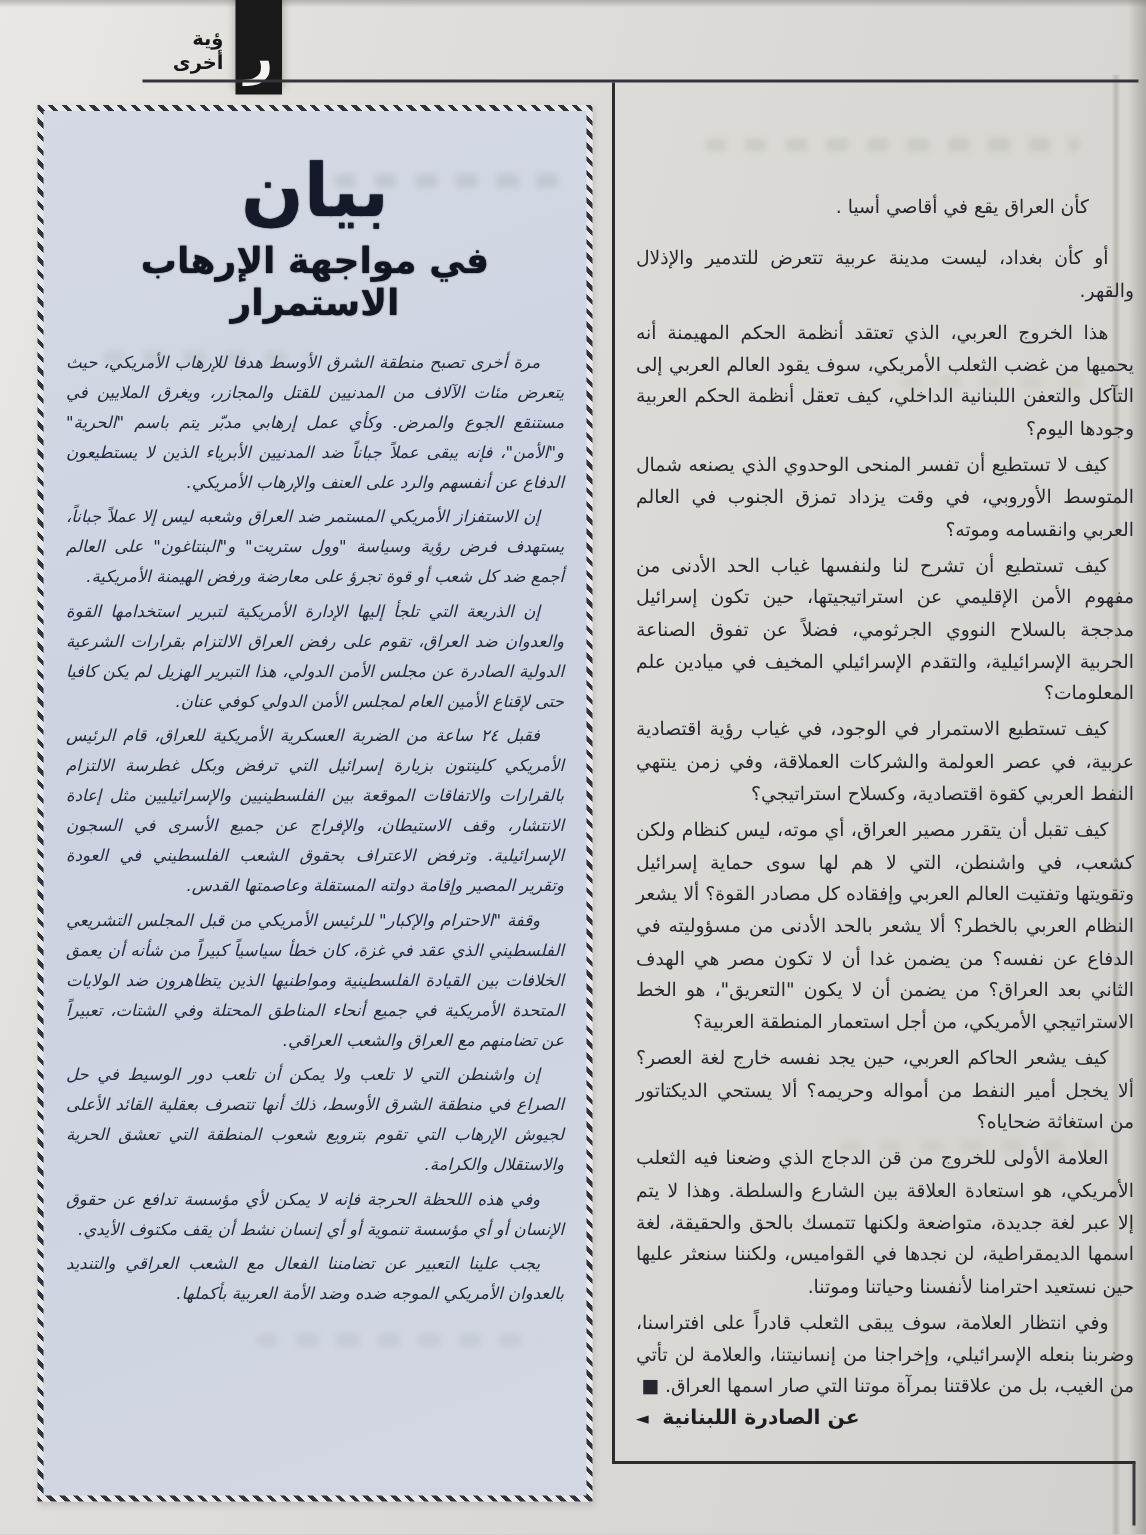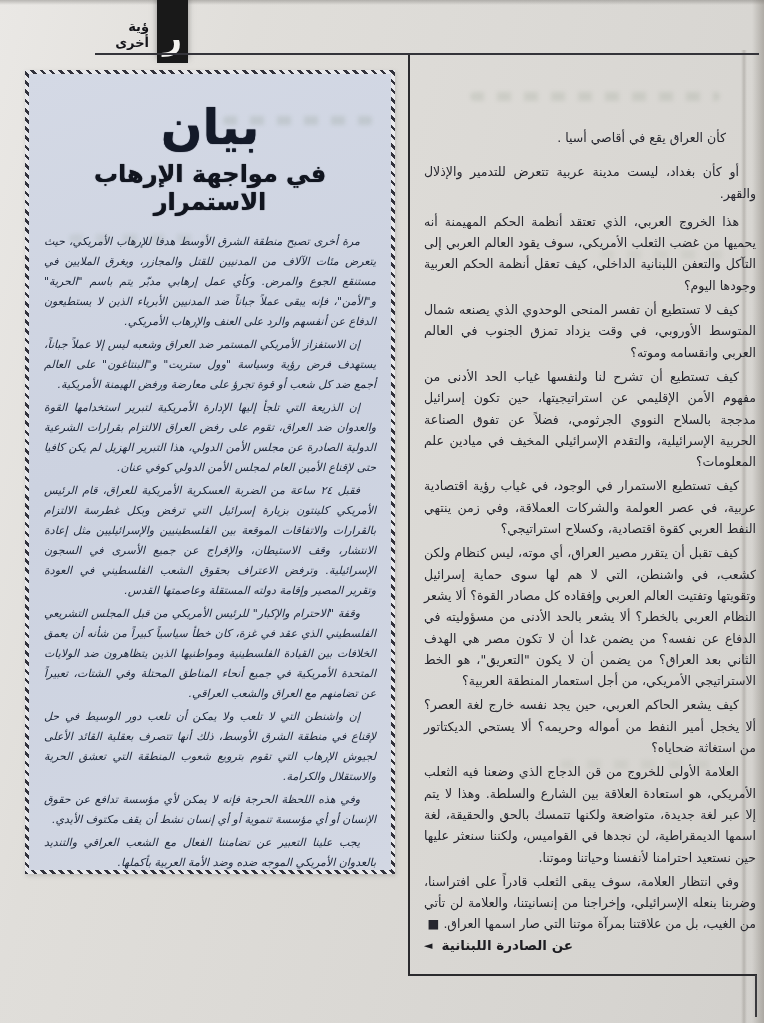--- a/index.html
+++ b/index.html
@@ -47,21 +47,21 @@
   .logo-caption{
     position:absolute;left:92px;top:19px;width:57px;
     text-align:right;direction:rtl;
     font-size:13px;font-weight:bold;color:#15151a;line-height:16px;
   }
   .masthead-rule{
     position:absolute;left:95px;top:53px;width:664px;height:2px;background:#34343a;
   }
   
   .statement-box{
-    position:absolute;left:25px;top:70px;width:370px;height:804px;
+    position:absolute;left:25px;top:70px;width:370px;height:931px;
     background:repeating-linear-gradient(45deg,#32323c 0 2.6px,#e7e7ea 2.6px 6.5px);
     box-shadow:1px 2px 4px rgba(100,100,100,.25);
   }
   .statement-inner{
     position:absolute;left:4px;top:4px;right:4px;bottom:4px;
     background:linear-gradient(160deg,#d4d9e5 0%,#ccd2e0 45%,#d2d7e3 100%);
     padding:14px 15px 8px 15px;box-sizing:border-box;
     direction:rtl;overflow:hidden;
   }
   .statement-title{
@@ -129,21 +129,21 @@
       <div class="ghost" style="right:18px;top:42px;width:150px;opacity:.45;"></div>
       <div class="ghost" style="left:40px;top:160px;width:140px;opacity:.3;"></div>
       <div class="ghost" style="right:30px;top:815px;width:190px;opacity:.3;"></div>
       <h1 class="statement-title">بيان</h1>
       <h2 class="statement-subtitle">في مواجهة الإرهاب الاستمرار</h2>
       <p>مرة أخرى تصبح منطقة الشرق الأوسط هدفا للإرهاب الأمريكي، حيث يتعرض مئات الآلاف من المدنيين للقتل والمجازر، ويغرق الملايين في مستنقع الجوع والمرض. وكأي عمل إرهابي مدبّر يتم باسم "الحرية" و"الأمن"، فإنه يبقى عملاً جباناً ضد المدنيين الأبرياء الذين لا يستطيعون الدفاع عن أنفسهم والرد على العنف والإرهاب الأمريكي.</p>
       <p>إن الاستفزاز الأمريكي المستمر ضد العراق وشعبه ليس إلا عملاً جباناً، يستهدف فرض رؤية وسياسة "وول ستريت" و"البنتاغون" على العالم أجمع ضد كل شعب أو قوة تجرؤ على معارضة ورفض الهيمنة الأمريكية.</p>
       <p>إن الذريعة التي تلجأ إليها الإدارة الأمريكية لتبرير استخدامها القوة والعدوان ضد العراق، تقوم على رفض العراق الالتزام بقرارات الشرعية الدولية الصادرة عن مجلس الأمن الدولي، هذا التبرير الهزيل لم يكن كافيا حتى لإقناع الأمين العام لمجلس الأمن الدولي كوفي عنان.</p>
       <p>فقبل ٢٤ ساعة من الضربة العسكرية الأمريكية للعراق، قام الرئيس الأمريكي كلينتون بزيارة إسرائيل التي ترفض وبكل غطرسة الالتزام بالقرارات والاتفاقات الموقعة بين الفلسطينيين والإسرائيليين مثل إعادة الانتشار، وقف الاستيطان، والإفراج عن جميع الأسرى في السجون الإسرائيلية. وترفض الاعتراف بحقوق الشعب الفلسطيني في العودة وتقرير المصير وإقامة دولته المستقلة وعاصمتها القدس.</p>
       <p>وقفة "الاحترام والإكبار" للرئيس الأمريكي من قبل المجلس التشريعي الفلسطيني الذي عقد في غزة، كان خطأ سياسياً كبيراً من شأنه أن يعمق الخلافات بين القيادة الفلسطينية ومواطنيها الذين يتظاهرون ضد الولايات المتحدة الأمريكية في جميع أنحاء المناطق المحتلة وفي الشتات، تعبيراً عن تضامنهم مع العراق والشعب العراقي.</p>
-      <p>إن واشنطن التي لا تلعب ولا يمكن أن تلعب دور الوسيط في حل لإقناع في منطقة الشرق الأوسط، ذلك أنها تتصرف بعقلية القائد الأعلى لجيوش الإرهاب التي تقوم بترويع شعوب المنطقة التي تعشق الحرية والاستقلال والكرامة.</p>
+      <p>إن واشنطن التي لا تلعب ولا يمكن أن تلعب دور الوسيط في حل الصراع في منطقة الشرق الأوسط، ذلك أنها تتصرف بعقلية القائد الأعلى لجيوش الإرهاب التي تقوم بترويع شعوب المنطقة التي تعشق الحرية والاستقلال والكرامة.</p>
       <p>وفي هذه اللحظة الحرجة فإنه لا يمكن لأي مؤسسة تدافع عن حقوق الإنسان أو أي مؤسسة تنموية أو أي إنسان نشط أن يقف مكتوف الأيدي.</p>
       <p>يجب علينا التعبير عن تضامننا الفعال مع الشعب العراقي والتنديد بالعدوان الأمريكي الموجه ضده وضد الأمة العربية بأكملها.</p>
 
     </div>
   </div>
 
   <div class="article-vrule"></div>
   <div class="article-hrule"></div>
   <div class="article-tail"></div>
 

